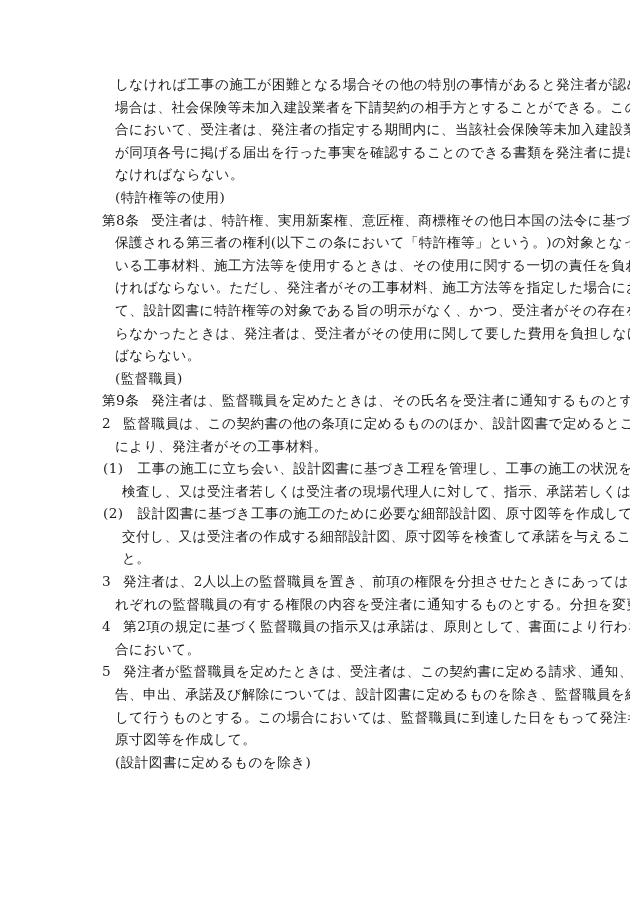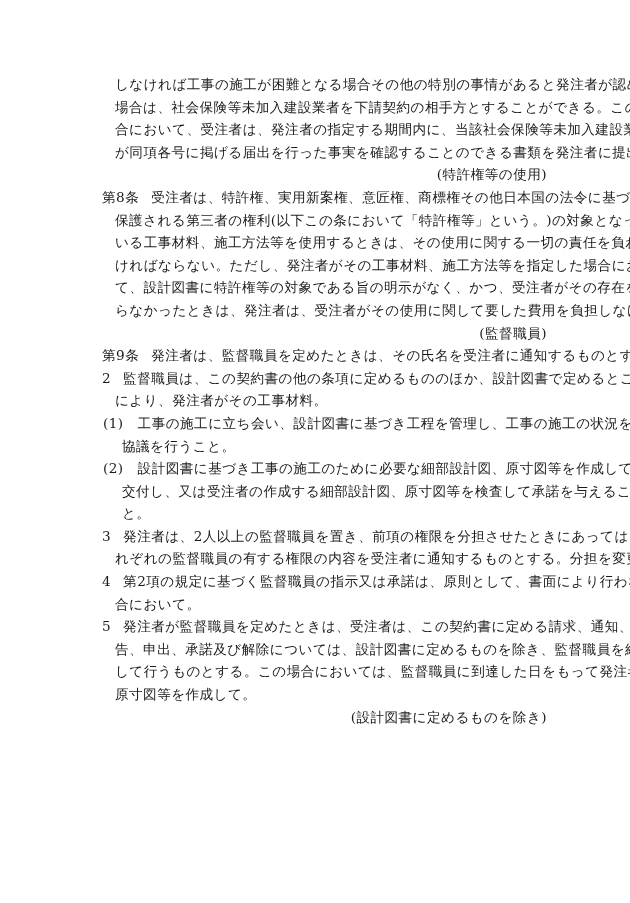--- a/index.html
+++ b/index.html
@@ -3,51 +3,53 @@
 <meta charset="utf-8">
 <style>
   html, body { margin: 0; padding: 0; background: #ffffff; }
   body { width: 630px; height: 903px; overflow: hidden; position: relative;
          font-family: "DejaVu Serif", "Liberation Serif", serif; color: #1a1a1a; }
   .page { position: absolute; left: 0; top: 0; width: 630px; height: 903px; background: #fff; }
   .content { position: absolute; left: 102px; top: 73px; width: 445px; }
   .ln { position: relative; height: 22.6px; line-height: 22.6px; font-size: 13.6px;
         white-space: nowrap; letter-spacing: 0.45px; }
   .ind-cont { padding-left: 13px; }
-  .ind-head { padding-left: 13px; text-align: right; }
+  .ind-head { padding-left: 13px; }
   .ind-item { padding-left: 1px; }
   .ind-item-cont { padding-left: 20px; }
   .gap { display: inline-block; width: 12px; }
 </style>
 </head>
 <body>
 
 <div class="page">
   <div class="content">
     <div class="ln ind-cont">しなければ工事の施工が困難となる場合その他の特別の事情があると発注者が認める</div>
     <div class="ln ind-cont">場合は、社会保険等未加入建設業者を下請契約の相手方とすることができる。この場</div>
     <div class="ln ind-cont">合において、受注者は、発注者の指定する期間内に、当該社会保険等未加入建設業者</div>
     <div class="ln ind-cont">が同項各号に掲げる届出を行った事実を確認することのできる書類を発注者に提出し</div>
+    <div class="ln ind-cont">なければならない。</div>
 
     <div class="ln ind-head">(特許権等の使用)</div>
     <div class="ln"><span>第8条</span><span class="gap"></span><span>受注者は、特許権、実用新案権、意匠権、商標権その他日本国の法令に基づき</span></div>
     <div class="ln ind-cont">保護される第三者の権利(以下この条において「特許権等」という。)の対象となって</div>
     <div class="ln ind-cont">いる工事材料、施工方法等を使用するときは、その使用に関する一切の責任を負わな</div>
     <div class="ln ind-cont">ければならない。ただし、発注者がその工事材料、施工方法等を指定した場合におい</div>
     <div class="ln ind-cont">て、設計図書に特許権等の対象である旨の明示がなく、かつ、受注者がその存在を知</div>
     <div class="ln ind-cont">らなかったときは、発注者は、受注者がその使用に関して要した費用を負担しなけれ</div>
+    <div class="ln ind-cont">ばならない。</div>
 
     <div class="ln ind-head">(監督職員)</div>
     <div class="ln"><span>第9条</span><span class="gap"></span><span>発注者は、監督職員を定めたときは、その氏名を受注者に通知するものとす</span></div>
 
     <div class="ln"><span>2</span><span class="gap"></span><span>監督職員は、この契約書の他の条項に定めるもののほか、設計図書で定めるところ</span></div>
     <div class="ln ind-cont">により、発注者がその工事材料。</div>
 
     <div class="ln ind-item"><span>(1)</span><span class="gap" style="width:14px"></span><span>工事の施工に立ち会い、設計図書に基づき工程を管理し、工事の施工の状況を</span></div>
-    <div class="ln ind-item-cont">協議を行うこと。</div>
+    <div class="ln ind-item-cont">検査し、又は受注者若しくは受注者の現場代理人に対して、指示、承諾若しくは</div>
 
     <div class="ln ind-item"><span>(2)</span><span class="gap" style="width:14px"></span><span>設計図書に基づき工事の施工のために必要な細部設計図、原寸図等を作成して</span></div>
     <div class="ln ind-item-cont">交付し、又は受注者の作成する細部設計図、原寸図等を検査して承諾を与えるこ</div>
     <div class="ln ind-item-cont">と。</div>
 
 
     <div class="ln"><span>3</span><span class="gap"></span><span>発注者は、2人以上の監督職員を置き、前項の権限を分担させたときにあっては、そ</span></div>
     <div class="ln ind-cont">れぞれの監督職員の有する権限の内容を受注者に通知するものとする。分担を変更し</div>
 
     <div class="ln"><span>4</span><span class="gap"></span><span>第2項の規定に基づく監督職員の指示又は承諾は、原則として、書面により行わなけ</span></div>

